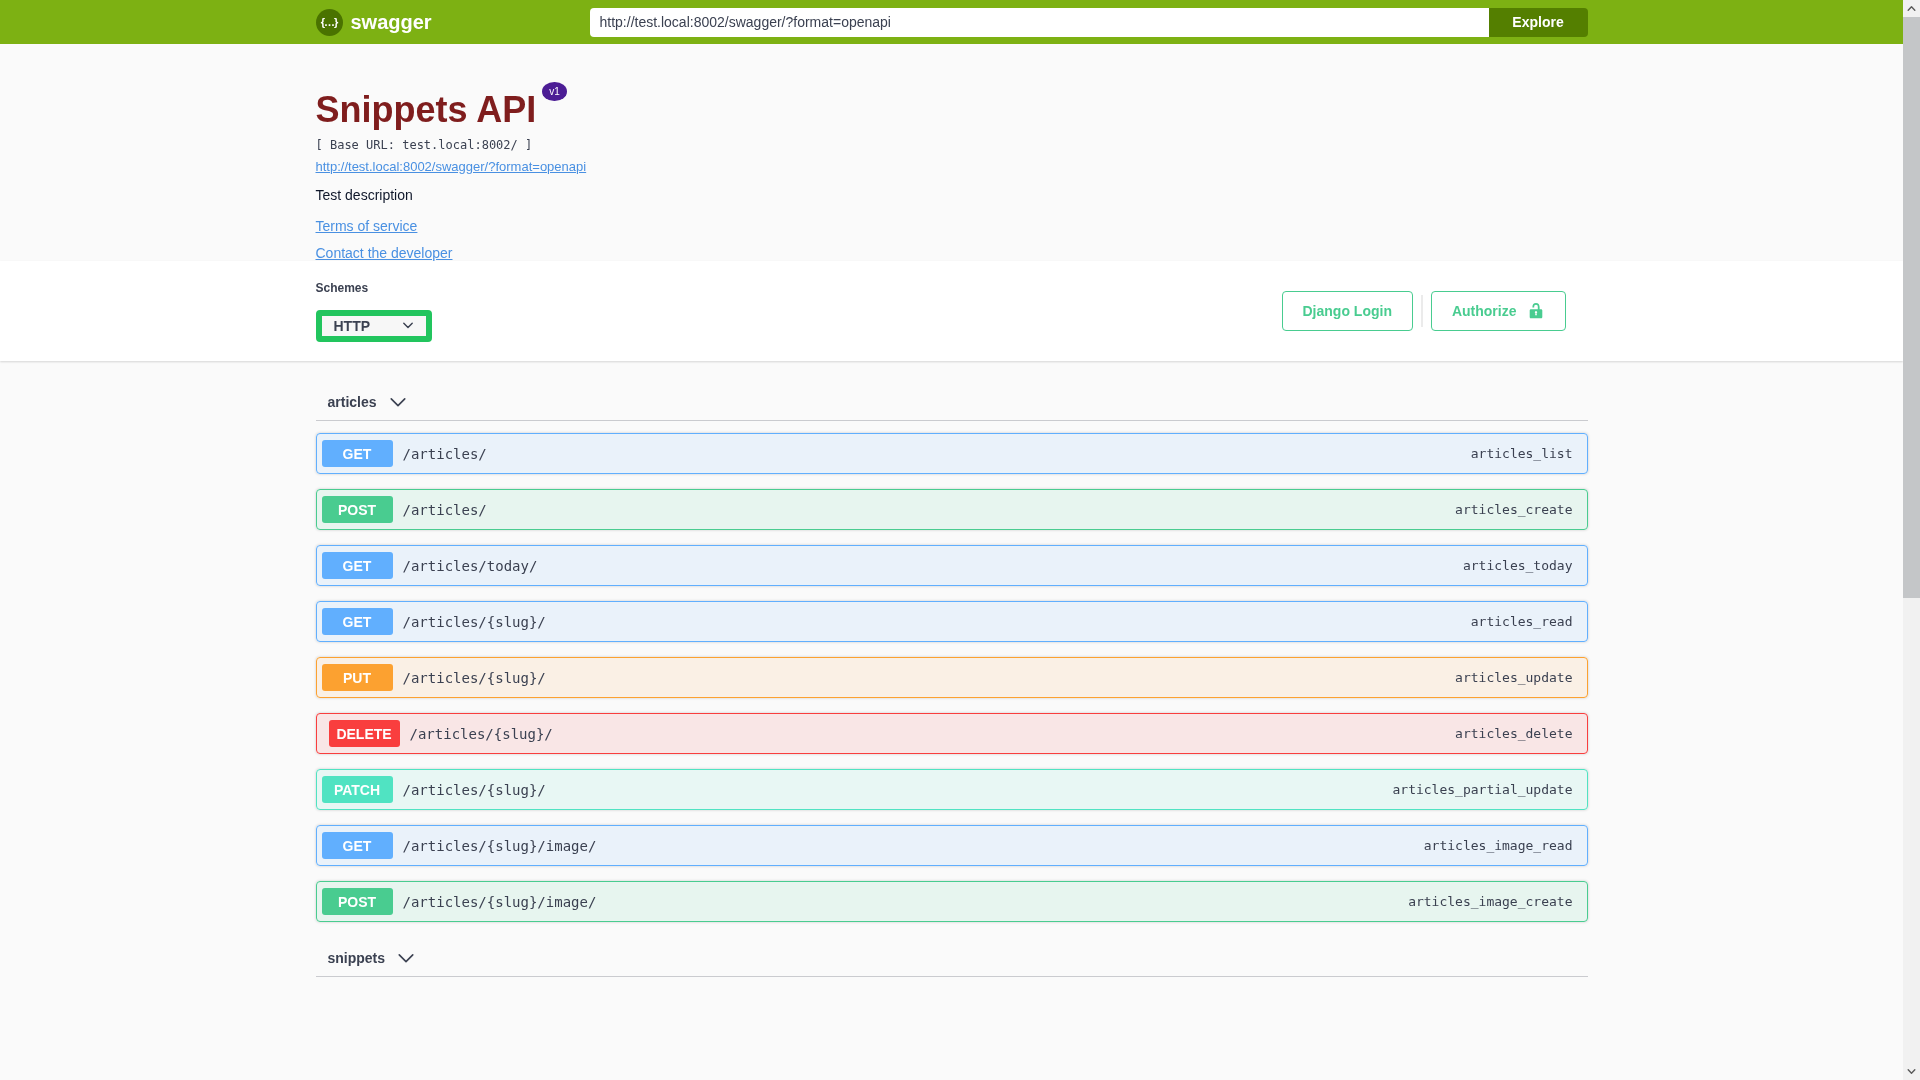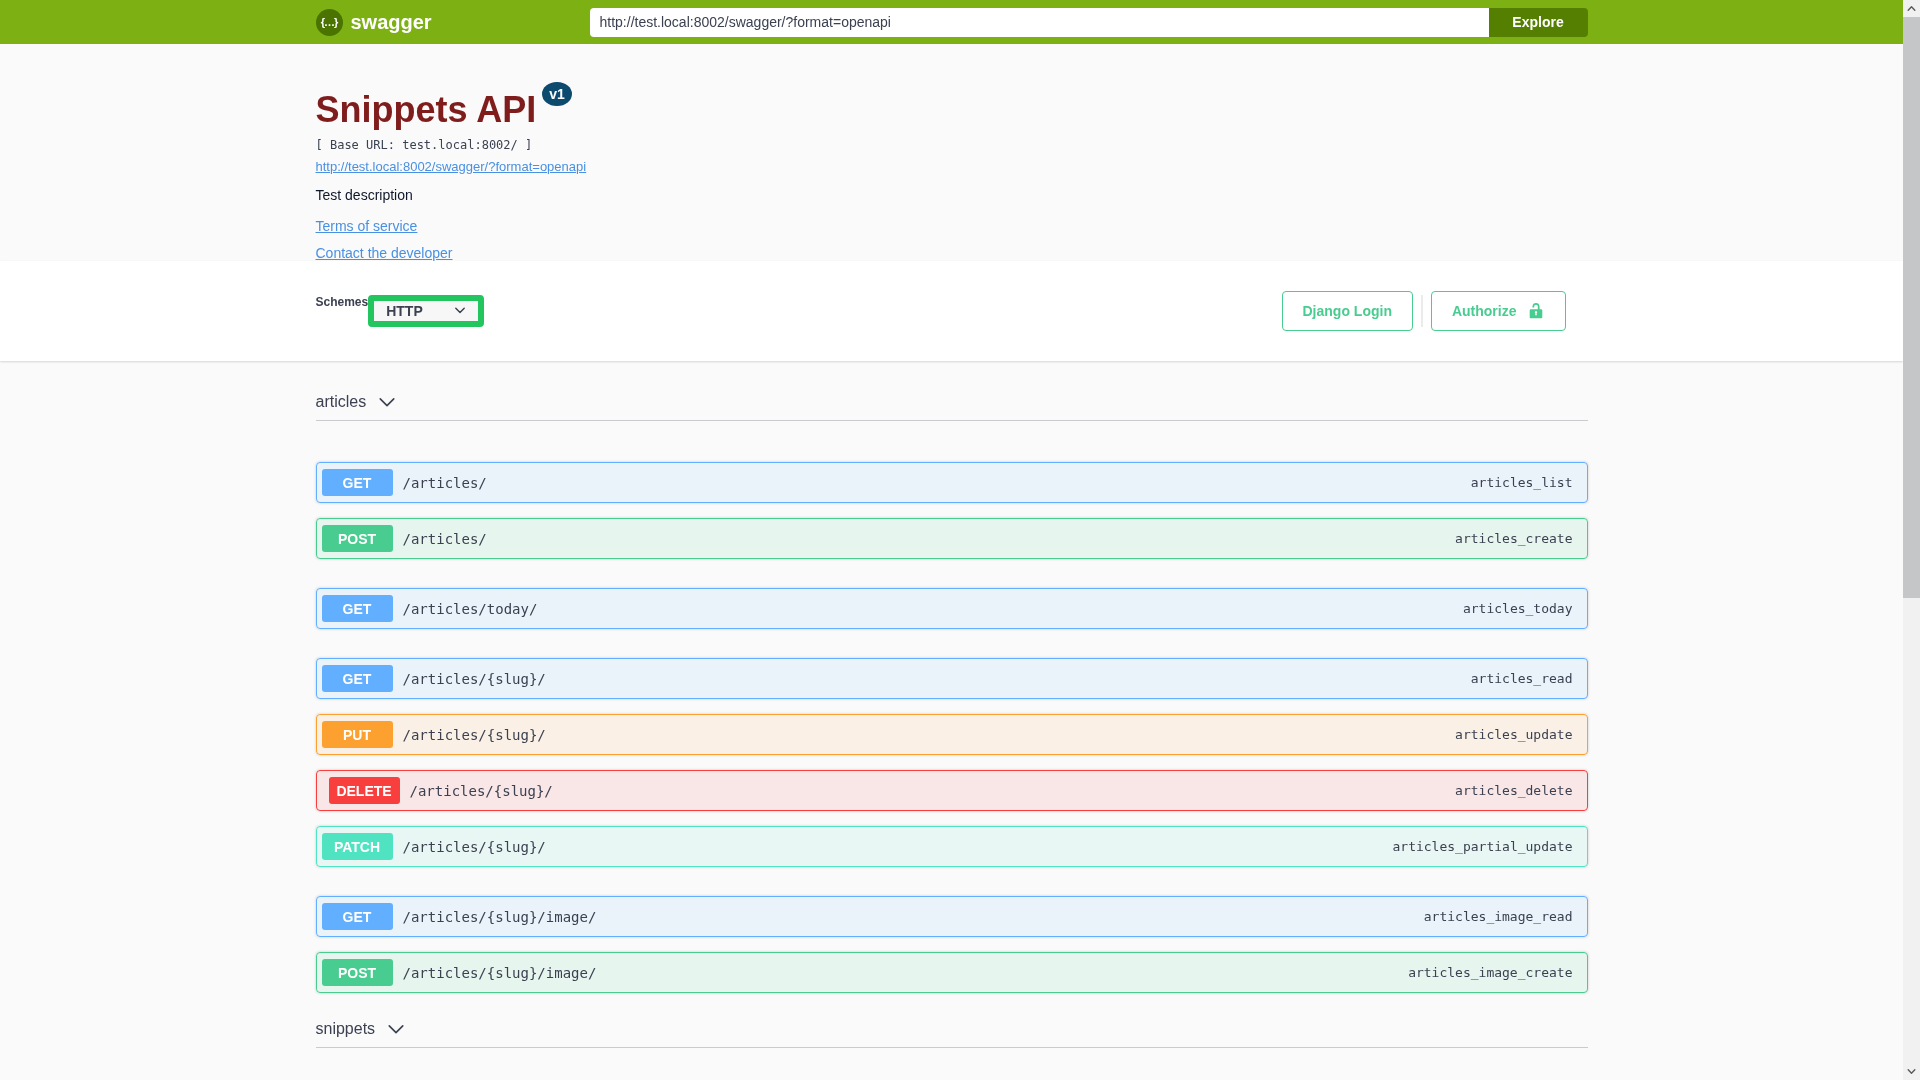--- a/index.html
+++ b/index.html
@@ -58,22 +58,22 @@
 
   
   .info-section { background: #fafafa; padding: 46px 0 0 0; }
   .api-title {
     font-size: 36px; font-weight: bold; color: #7f1d1d;
     line-height: 40px;
     display: inline;
   }
   .version-badge {
     display: inline-block;
-    background: #0c4a6e; color: #ffffff;
-    font-size: 14px; font-weight: bold;
+    background: #4c1d95; color: #ffffff;
+    font-size: 10px; font-weight: normal;
     padding: 4px 7px;
     border-radius: 57%;
     vertical-align: top;
     position: relative; top: -8px; left: 6px;
   }
   .base-url {
     font-family: "DejaVu Sans Mono", monospace;
     font-size: 12px; color: #3b4151;
     margin-top: 8px;
   }
@@ -97,21 +97,21 @@
   
   .scheme-section {
     background: #ffffff;
     box-shadow: 0 1px 2px 0 rgba(0,0,0,.15);
     height: 100px;
   }
   .scheme-section .container {
     display: flex; align-items: center; justify-content: space-between;
     height: 100%;
   }
-  .schemes { display: flex; flex-direction: row; }
+  .schemes { display: flex; flex-direction: column; gap: 10px; }
   .schemes-label { font-size: 12px; font-weight: bold; color: #3b4151; margin-bottom: 5px; }
   .scheme-select {
     width: 116px; height: 32px;
     border: 6px solid #22c55e; border-radius: 4px;
     display: flex; align-items: center; justify-content: space-between;
     padding: 0 12px;
     font-size: 14px; font-weight: bold; color: #3b4151;
     background: #f7f7f7;
     cursor: pointer;
   }
@@ -125,21 +125,21 @@
     padding: 0 20px;
     display: flex; align-items: center; gap: 10px;
     cursor: pointer;
   }
   .auth-divider { width: 2px; height: 32px; background: #ebebeb; margin: 0 8px; }
 
   
   .operations { padding-top: 32px; }
   .op-section { margin-bottom: 27px; }
   .section-header { display: flex; align-items: center; cursor: pointer; }
-  .section-title { font-size: 16px; font-weight: normal; color: #3b4151; }
+  .section-title { font-size: 14px; font-weight: bold; color: #3b4151; margin-left: 12px; }
   .section-chevron { margin-left: 12px; display: flex; align-items: center; }
   .section-divider { border-bottom: 1px solid rgba(59,65,81,.25); margin-top: 9px; }
   .op-rows { padding-top: 12px; }
 
   .opblock {
     height: 41px;
     border: 1px solid #000;
     border-radius: 4px;
     box-shadow: 0 0 3px rgba(0,0,0,.19);
     display: flex; align-items: center;
@@ -157,21 +157,21 @@
   .op-path {
     margin-left: 10px;
     font-family: "DejaVu Sans Mono", monospace;
     font-size: 14px; color: #3b4151;
   }
   .op-id {
     margin-left: auto;
     font-family: "DejaVu Sans Mono", monospace;
     font-size: 13px; color: #3b4151;
   }
-  .opblock.m-get    { border-color: #61affe; background: rgba(97,175,254,.1); margin-top: 29px; }
+  .opblock.m-get    { border-color: #61affe; background: rgba(97,175,254,.1); }
   .opblock.m-post   { border-color: #49cc90; background: rgba(73,204,144,.1); }
   .opblock.m-put    { border-color: #fca130; background: rgba(252,161,48,.1); }
   .opblock.m-delete { border-color: #f93e3e; background: rgba(249,62,62,.1); padding-left: 12px; }
   .opblock.m-patch  { border-color: #50e3c2; background: rgba(80,227,194,.1); }
   .m-get    .method-badge { background: #61affe; }
   .m-post   .method-badge { background: #49cc90; }
   .m-put    .method-badge { background: #fca130; }
   .m-delete .method-badge { background: #f93e3e; }
   .m-patch  .method-badge { background: #50e3c2; }
 

